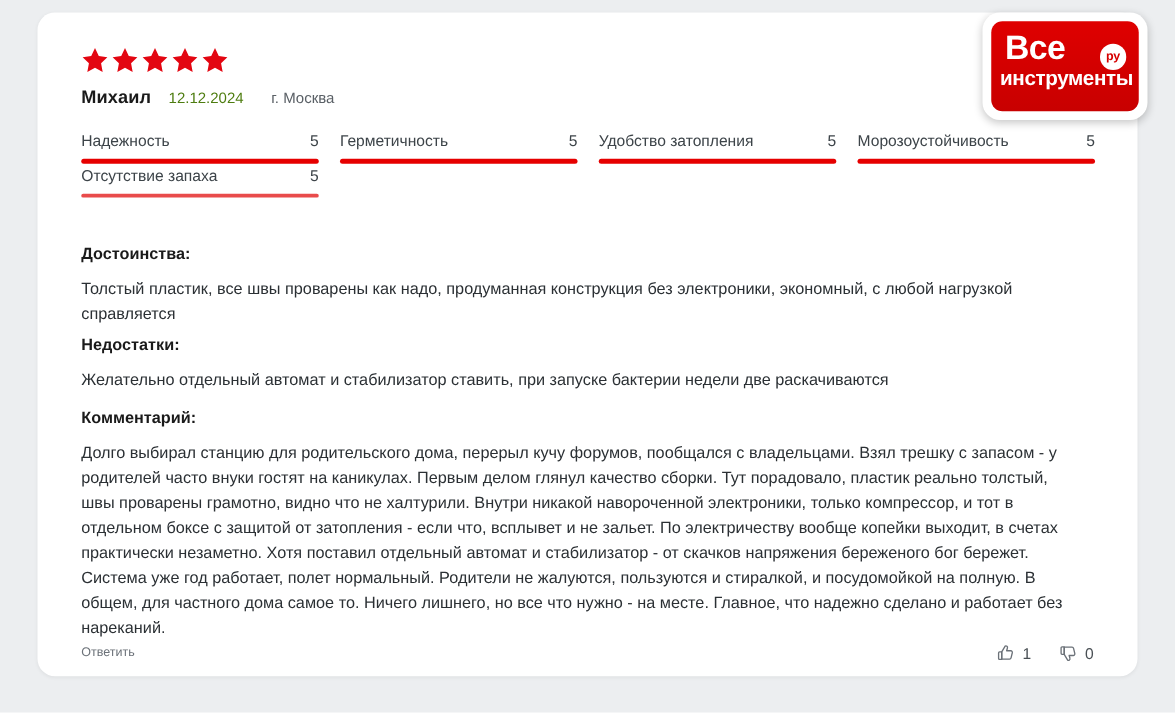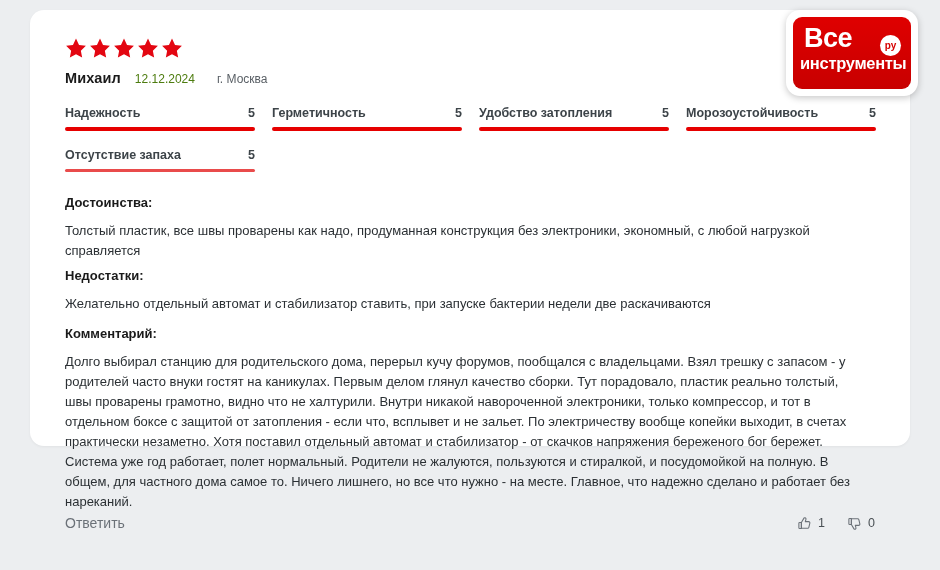--- a/index.html
+++ b/index.html
@@ -21,21 +21,21 @@
     width: 940px;
     height: 570px;
   }
 
   
   .review-card {
     position: absolute;
     left: 30px;
     top: 10px;
     width: 880px;
-    height: 436px;
+    height: 531px;
     background: #ffffff;
     border-radius: 14px;
     box-sizing: border-box;
     box-shadow: 0 1px 3px rgba(0,0,0,0.05);
   }
 
   
   .brand-logo {
     position: absolute;
     right: 22px;
@@ -137,23 +137,22 @@
     position: absolute;
     left: 35px;
     top: 96px;
     width: 815px;
     display: flex;
     flex-wrap: wrap;
   }
   .criterion {
     width: 190px;
     margin-right: 17px;
-    margin-bottom: 17px;
+    margin-bottom: 3px;
     box-sizing: border-box;
-    font-weight: bold;
   }
   .criterion:nth-child(4n) {
     margin-right: 0;
   }
   .criterion-head {
     display: flex;
     justify-content: space-between;
     align-items: baseline;
     padding-bottom: 7px;
   }
@@ -204,21 +203,21 @@
   .footer {
     position: absolute;
     left: 35px;
     right: 35px;
     top: 505px;
     display: flex;
     justify-content: space-between;
     align-items: center;
   }
   .reply-button {
-    font-size: 14px;
+    font-size: 10px;
     color: #6b7178;
     background: none;
     border: none;
     padding: 0;
     cursor: pointer;
     font-family: inherit;
   }
   .votes {
     display: flex;
     align-items: center;

